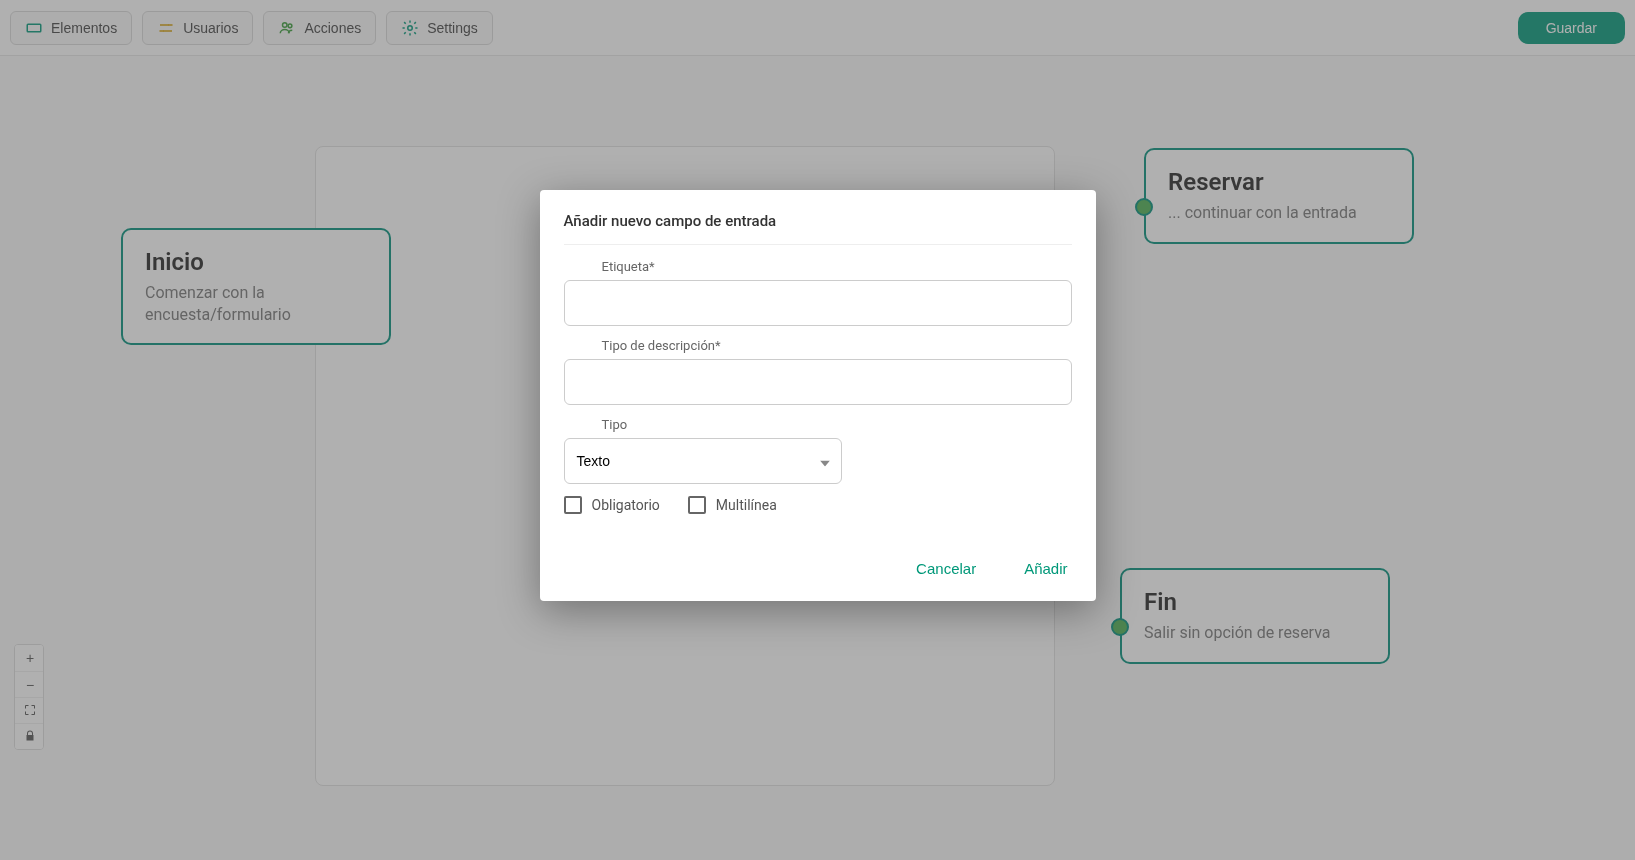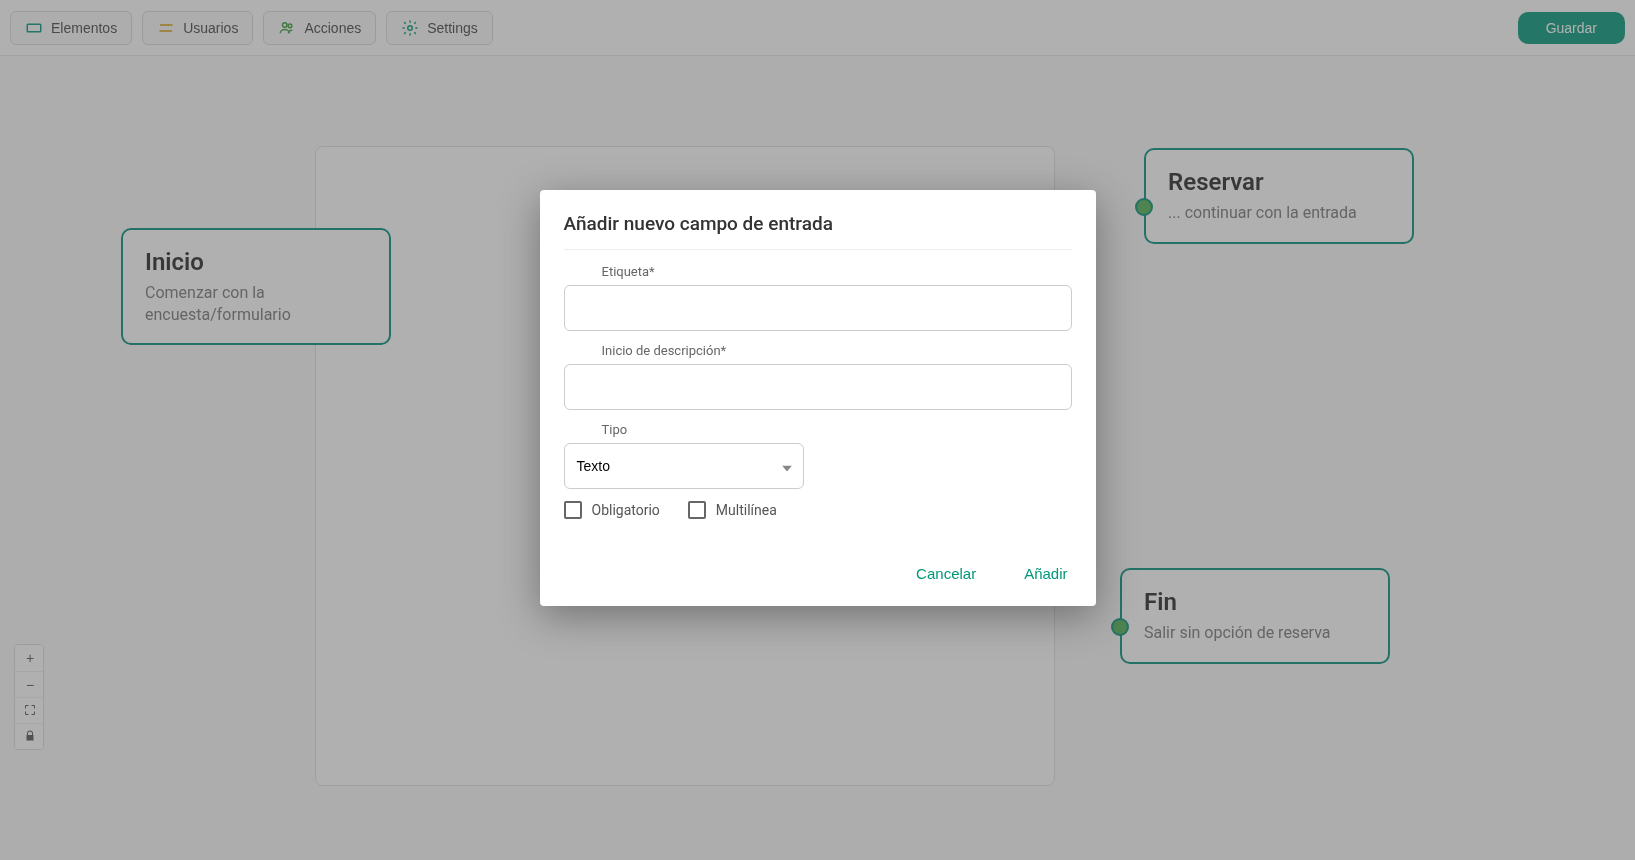--- a/index.html
+++ b/index.html
@@ -115,40 +115,40 @@
   }
   .modal {
     margin-top: 190px;
     width: 556px;
     background: #fff;
     border-radius: 4px;
     box-shadow: 0 10px 40px rgba(0,0,0,0.35);
     padding: 22px 24px 14px 24px;
   }
   .modal-title {
-    font-size: 19px;
+    font-size: 15px;
     font-weight: 500;
     color: #333;
     padding-bottom: 14px;
     border-bottom: 1px solid #eee;
     margin-bottom: 14px;
   }
   .field-group { margin-bottom: 12px; }
   .field-label { font-size: 13px; color: #666; margin-bottom: 6px; display:block;padding-left:38px; }
   .text-input {
     width: 100%;
     border: 1px solid #ccc;
     border-radius: 6px;
     height: 46px;
     padding: 0 12px;
     font-size: 14px;
   }
   .select-wrap {
     position: relative;
-    width: 240px;
+    width: 278px;
   }
   .select-input {
     width: 100%;
     border: 1px solid #ccc;
     border-radius: 6px;
     height: 46px;
     padding: 0 12px;
     font-size: 14px;
     background: #fff;
     text-align: left;
@@ -256,21 +256,21 @@
 <div class="overlay">
   <div class="modal">
     <div class="modal-title">Añadir nuevo campo de entrada</div>
 
     <div class="field-group">
       <label class="field-label">Etiqueta*</label>
       <input class="text-input" type="text" style="">
     </div>
 
     <div class="field-group">
-      <label class="field-label">Inicio de descripción*</label>
+      <label class="field-label">Tipo de descripción*</label>
       <input class="text-input" type="text" style="">
     </div>
 
     <div class="field-group">
       <label class="field-label">Tipo</label>
       <div class="select-wrap">
         <button class="select-input">
           <span>Texto</span>
         </button>
         <span class="select-caret">

